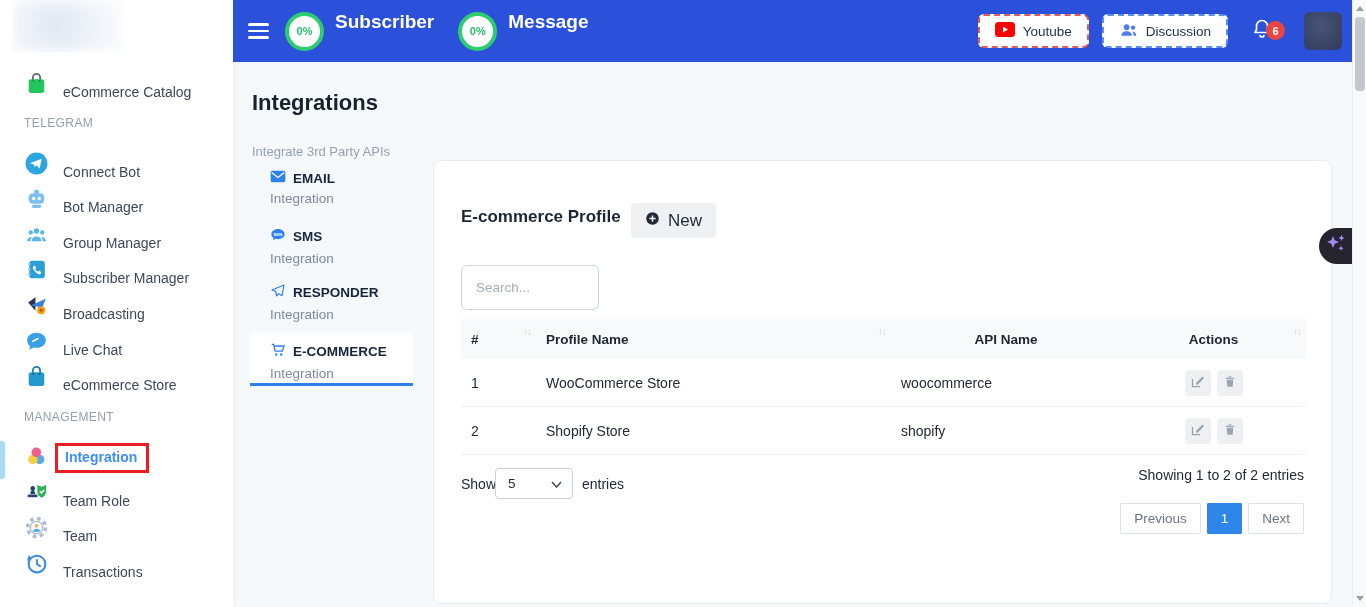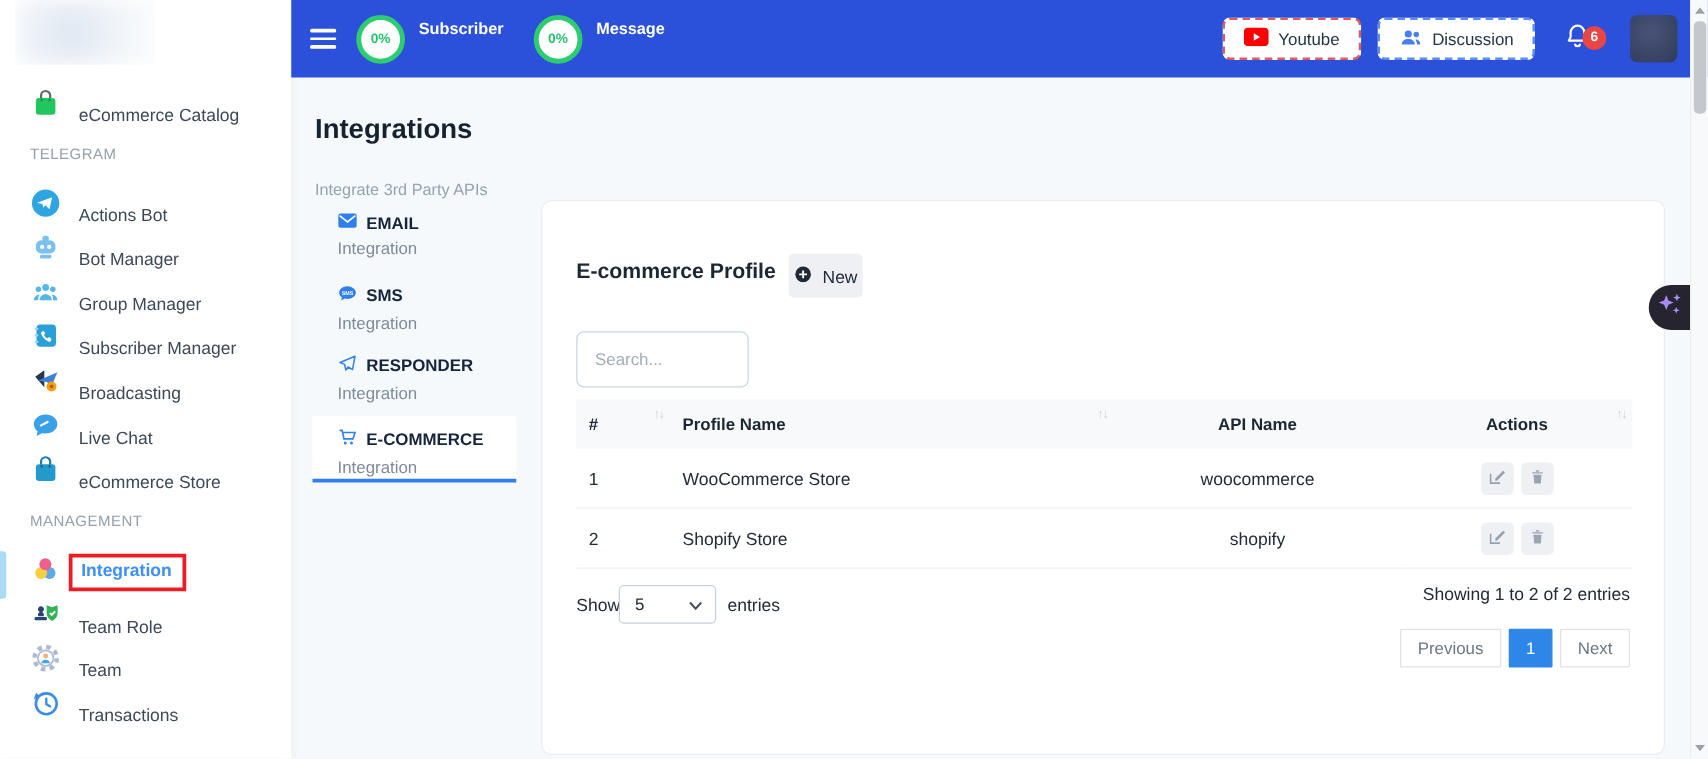--- a/index.html
+++ b/index.html
@@ -22,21 +22,21 @@
 
   
   .topbar { position:absolute; left:233px; top:0; width:1133px; height:62px; background:#2b50d9;
             display:flex; align-items:center; z-index:6; }
   .hamburger { margin-left:15px; width:21px; cursor:pointer; }
   .hamburger div { height:2.5px; background:#fff; border-radius:2px; margin:4px 0; }
   .stat { display:flex; align-items:center; gap:11px; margin-left:16px; }
   .ring { width:39px; height:39px; border-radius:50%; background:#fff; border:4px solid #2ecc71;
           display:flex; align-items:center; justify-content:center; color:#27c06d; font-weight:bold; font-size:11px; }
   .stat-col { display:flex; flex-direction:column; gap:4px; }
-  .stat-col .s-lbl { color:#fff; font-weight:bold; font-size:13px; }
+  .stat-col .s-lbl { color:#fff; font-weight:bold; font-size:19px; }
   .pill-wrap { width:55px; height:14px; border-radius:3px; overflow:hidden; }
   .pill { width:100%; height:100%; background:linear-gradient(90deg,#8fa2ef,#657ee6); filter:blur(4px); }
   .topbar-right { margin-left:auto; display:flex; align-items:center; padding-right:24px; }
   .hdr-btn { height:34px; padding:0 15px; background:#fff; border-radius:6px; display:flex; align-items:center; gap:8px;
              font-size:13.5px; color:#243447; cursor:pointer; }
   .hdr-btn.yt { border:2px dashed #e05a5a; }
   .hdr-btn.disc { border:2px dashed #5b8cf0; margin-left:13px; }
   .bell-wrap { position:relative; margin-left:22px; cursor:pointer; }
   .badge { position:absolute; right:-11px; top:4px; width:19px; height:19px; border-radius:50%; background:#e84545;
            color:#fff; font-size:11px; font-weight:bold; display:flex; align-items:center; justify-content:center; }
@@ -52,35 +52,35 @@
   .nav-block { position:absolute; left:0; width:163px; padding-left:20px; cursor:pointer; }
   .nav-title { display:flex; align-items:center; gap:7px; font-size:13.5px; font-weight:bold; color:#16253c; }
   .nav-sub { margin-top:5px; font-size:13.5px; color:#7e8b9a; }
   .nav-block.b1 { top:0; } .nav-block.b2 { top:57px; } .nav-block.b3 { top:113px; }
   .nav-block.active { top:163px; height:53px; background:#fff; border-bottom:3px solid #2f80ed; padding-top:9px; }
 
   
   .card { position:absolute; left:200px; top:98px; width:899px; height:444px; background:#fff;
           border:1px solid #e9edf2; border-radius:8px; }
   .panel-title { position:absolute; left:27px; top:46px; font-size:17px; font-weight:bold; color:#1c2734; }
-  .new-btn { position:absolute; left:197px; top:42px; height:35px; padding:0 4px; background:#eef0f3;
-             border:none; border-radius:4px; display:flex; align-items:center; gap:8px; font-size:14px;
+  .new-btn { position:absolute; left:197px; top:42px; height:35px; padding:0 14px; background:#eef0f3;
+             border:none; border-radius:4px; display:flex; align-items:center; gap:8px; font-size:17px;
              color:#1f2937; cursor:pointer; font-family:inherit; }
   .search-input { position:absolute; left:27px; top:104px; width:138px; height:45px; border:1px solid #cdd5dd;
                   border-radius:6px; padding:0 14px; font-size:13.5px; color:#222; font-family:inherit; outline:none; }
   .search-input::placeholder { color:#a3adb8; }
 
   table.grid { position:absolute; left:27px; top:158px; width:845px; border-collapse:collapse; table-layout:fixed; }
   table.grid col.c1{width:75px;} table.grid col.c2{width:355px;} table.grid col.c3{width:230px;} table.grid col.c4{width:185px;}
   table.grid thead th { background:#f8f9fb; height:40px; font-size:13.5px; font-weight:bold; color:#1d2733;
                         text-align:left; padding:0 10px; position:relative; }
   table.grid thead th.center { text-align:center; }
   .sort { position:absolute; right:5px; top:7px; color:#c9d2da; font-size:10px; letter-spacing:-1px; font-weight:normal; }
   table.grid tbody td { height:47px; font-size:14px; color:#212a35; padding:0 10px; border-bottom:1px solid #edf0f4; }
-  table.grid tbody td.center { text-align:center; }
+  table.grid tbody td.center { text-align:left; }
   .act-cell { display:flex; gap:6px; justify-content:center; align-items:center; height:47px; }
   .icon-btn { width:26px; height:26px; background:#eef0f3; border:none; border-radius:4px; cursor:pointer;
               display:flex; align-items:center; justify-content:center; }
 
   .show-lbl { position:absolute; left:27px; top:315px; font-size:14px; color:#212a35; }
   .select-box { position:absolute; left:61px; top:307px; width:78px; height:31px; border:1px solid #c8d0d8;
                 border-radius:4px; background:#fff; display:flex; align-items:center; padding:0 10px 0 12px;
                 font-size:13.5px; color:#212a35; cursor:pointer; }
   .select-box .chev { margin-left:auto; }
   .entries-lbl { position:absolute; left:148px; top:315px; font-size:14px; color:#212a35; }
@@ -124,21 +124,21 @@
 
     <div class="side-section" style="top:116px">TELEGRAM</div>
 
     <div class="side-item" style="top:152px">
       <span>
         <svg width="25" height="25" viewBox="0 0 24 24">
             <circle cx="12" cy="12" r="10.5" fill="#2ca5e0"></circle>
             <path d="M5.5 11.8l11.5-4.4-2 9.3-3.2-3-1.8 1.9-.3-2.7z" fill="#fff"></path>
           </svg>
       </span>
-      <span class="lbl">Actions Bot</span>
+      <span class="lbl">Connect Bot</span>
     </div>
     <div class="side-item" style="top:187px">
       <span>
         <svg width="25" height="25" viewBox="0 0 24 24">
             <rect x="9.5" y="3.5" width="5" height="4" rx="2" fill="#7cc0ee"></rect>
             <rect x="4.5" y="7" width="15" height="10" rx="4" fill="#7cc0ee"></rect>
             <circle cx="9.3" cy="12" r="1.6" fill="#fff"></circle>
             <circle cx="14.7" cy="12" r="1.6" fill="#fff"></circle>
             <rect x="7.5" y="18" width="9" height="3" rx="1.5" fill="#7cc0ee"></rect>
           </svg>

